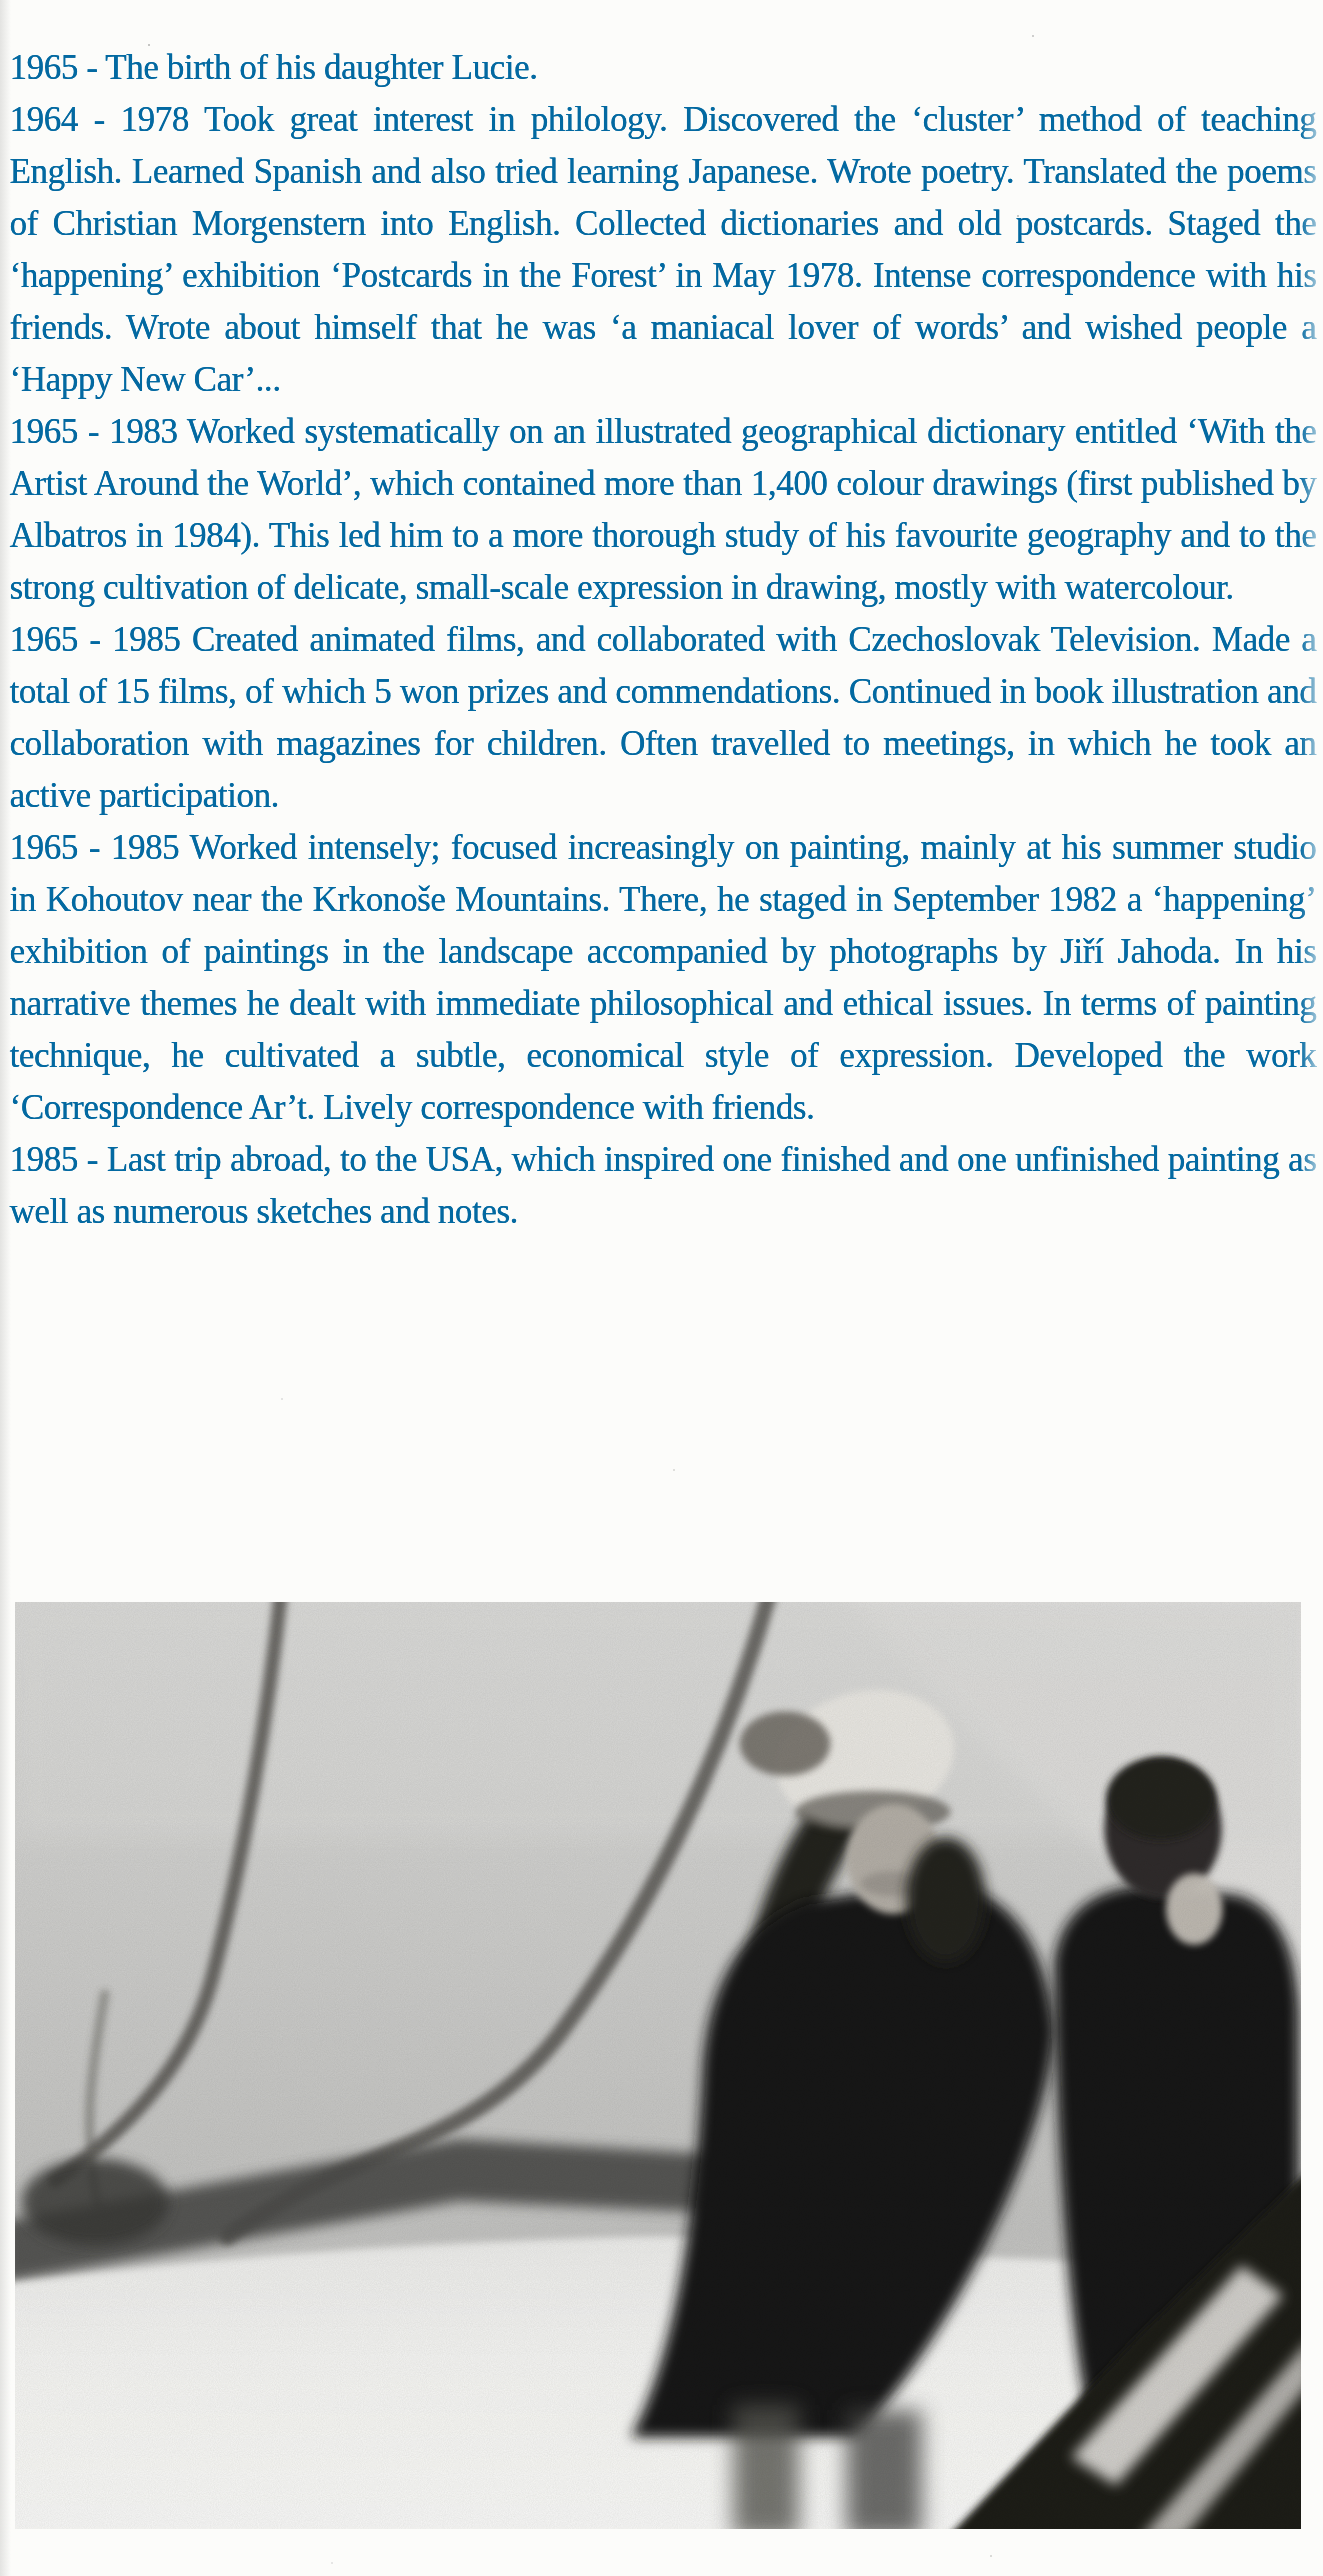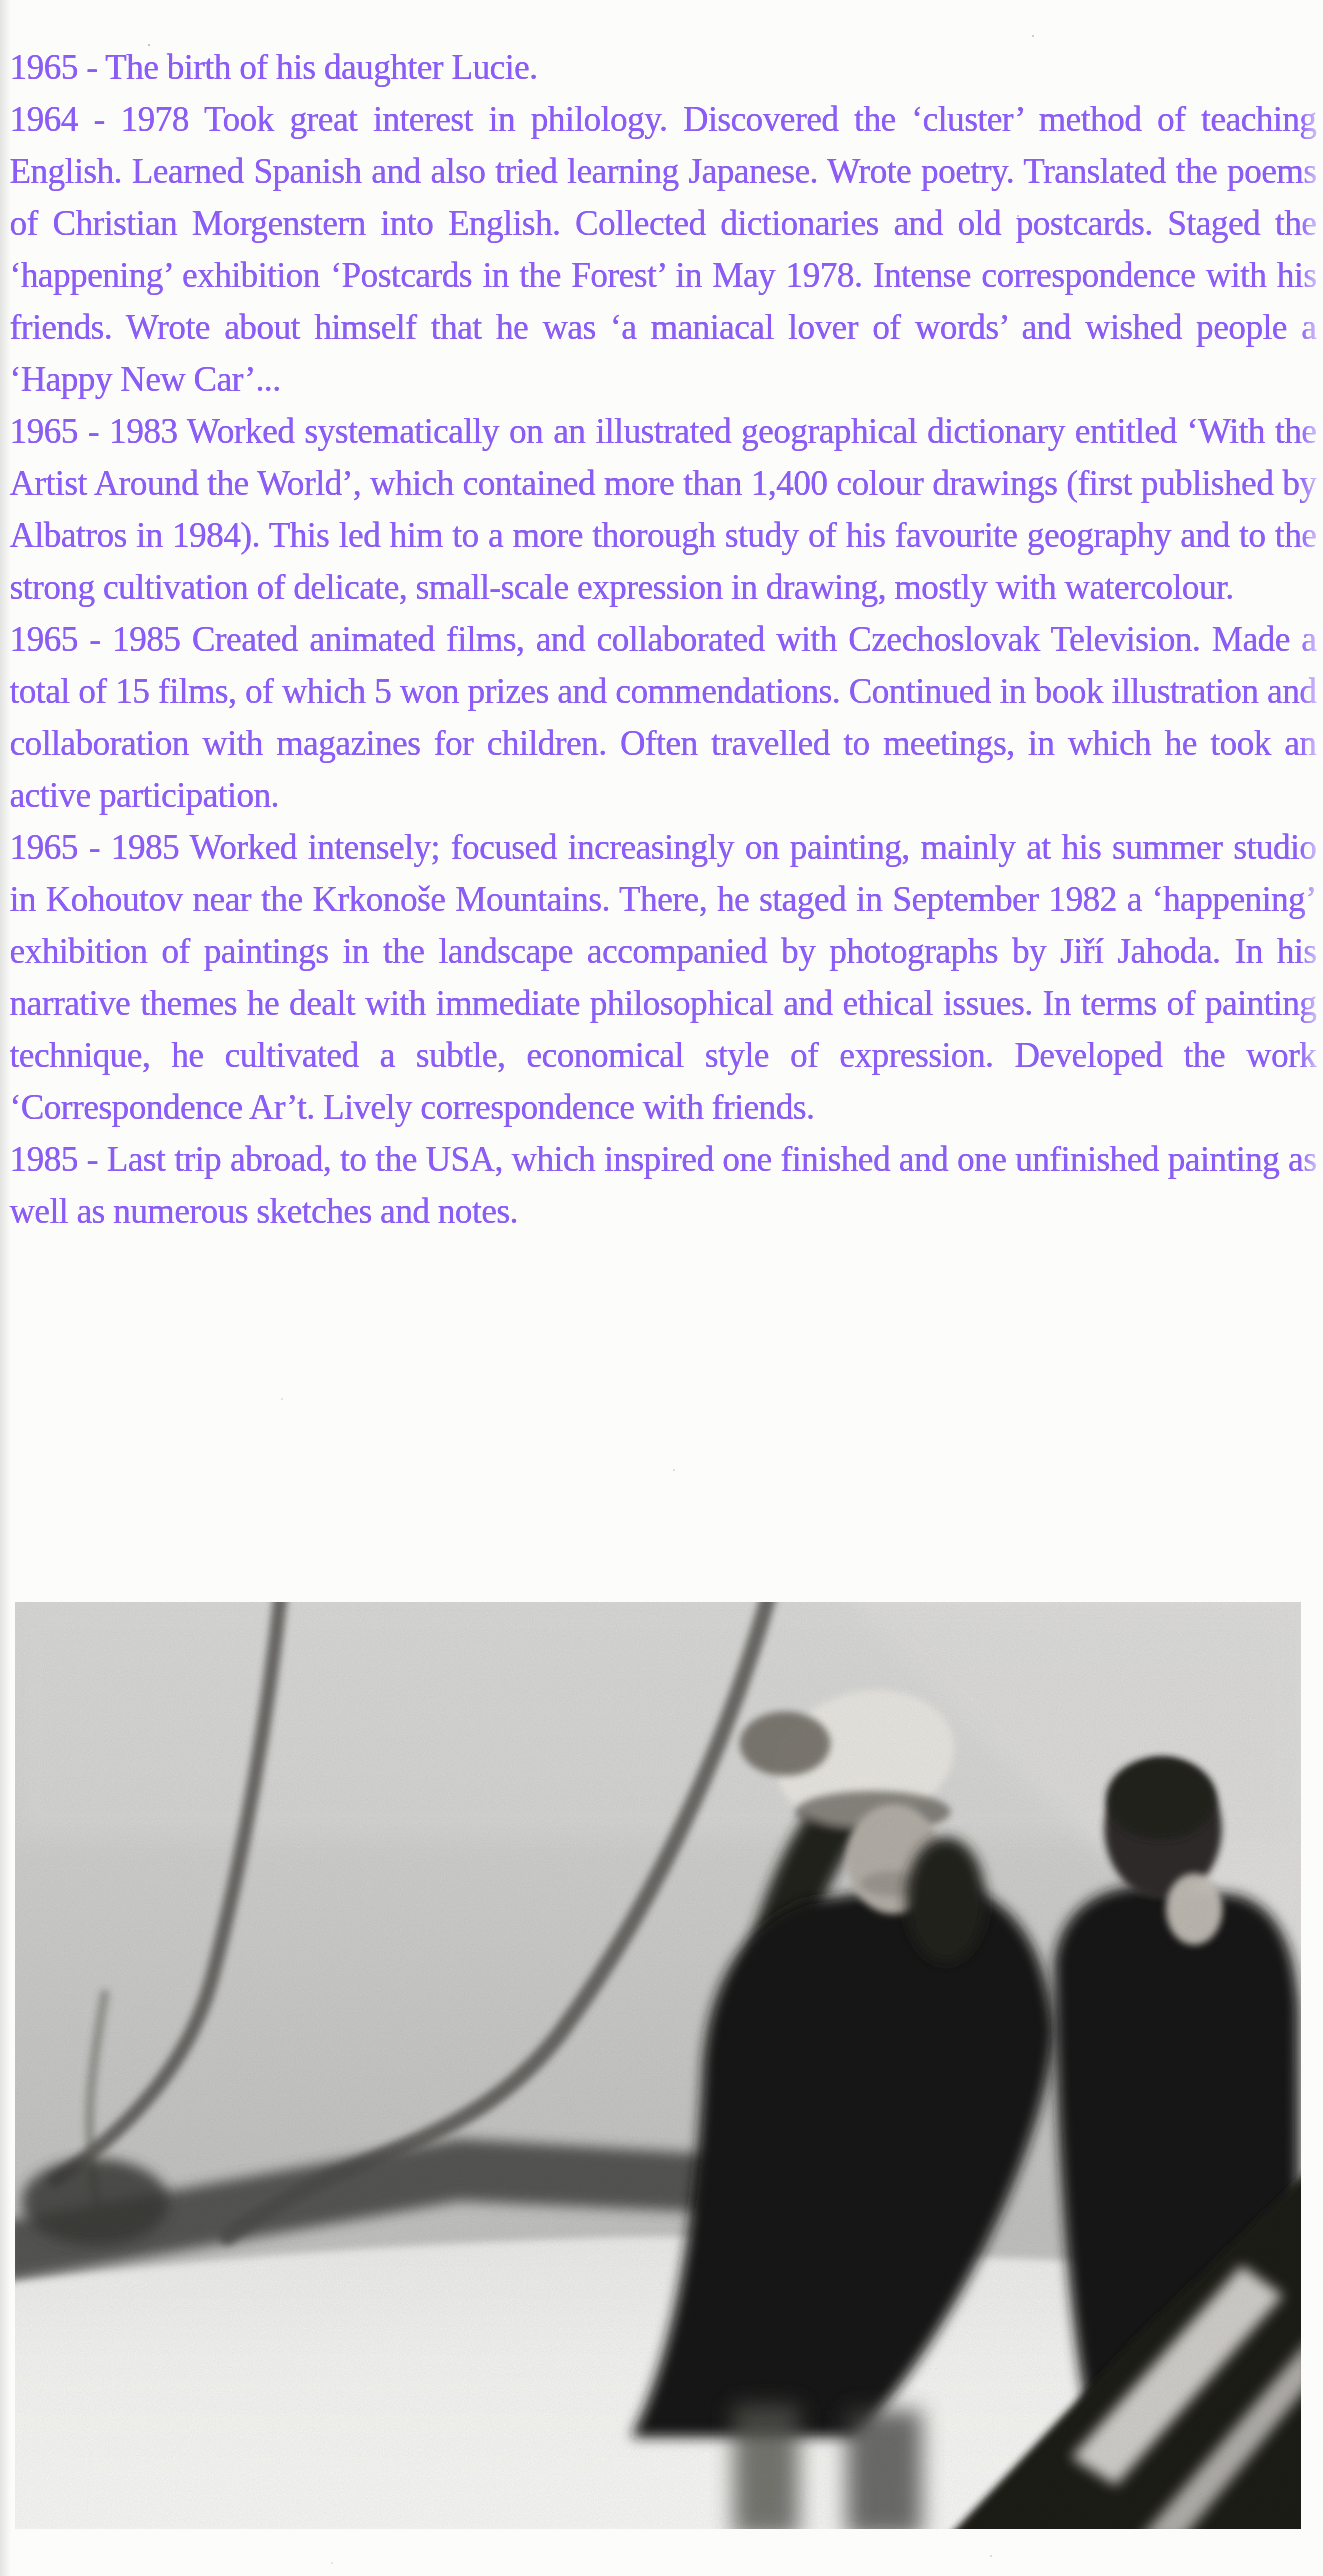--- a/index.html
+++ b/index.html
@@ -24,21 +24,21 @@
       1017px 215px 0 0 rgba(120,120,118,.5),
       534px 133px 0 0 rgba(150,150,148,.35),
       281px 1398px 0 0 rgba(150,150,148,.3),
       673px 1469px 0 0 rgba(140,140,138,.35),
       990px 2555px 0 0 rgba(140,140,138,.4),
       331px 2562px 0 0 rgba(160,160,158,.3);
   }
   .text-block{
     position:absolute;left:9.4px;top:42px;width:1307px;
     font-size:35px;line-height:52px;letter-spacing:-0.4px;
-    color:#8b5cf6;text-align:justify;
+    color:#0369a1;text-align:justify;
     text-shadow:0.3px 0 0 currentColor;
   }
   .text-block p{margin:0;padding:0;}
   
   .fade-right{
     position:absolute;right:0;top:38px;width:23px;height:1341px;
     background:linear-gradient(to right, rgba(252,252,250,0), rgba(252,252,250,0.85));
     pointer-events:none;
   }
   .photo{

